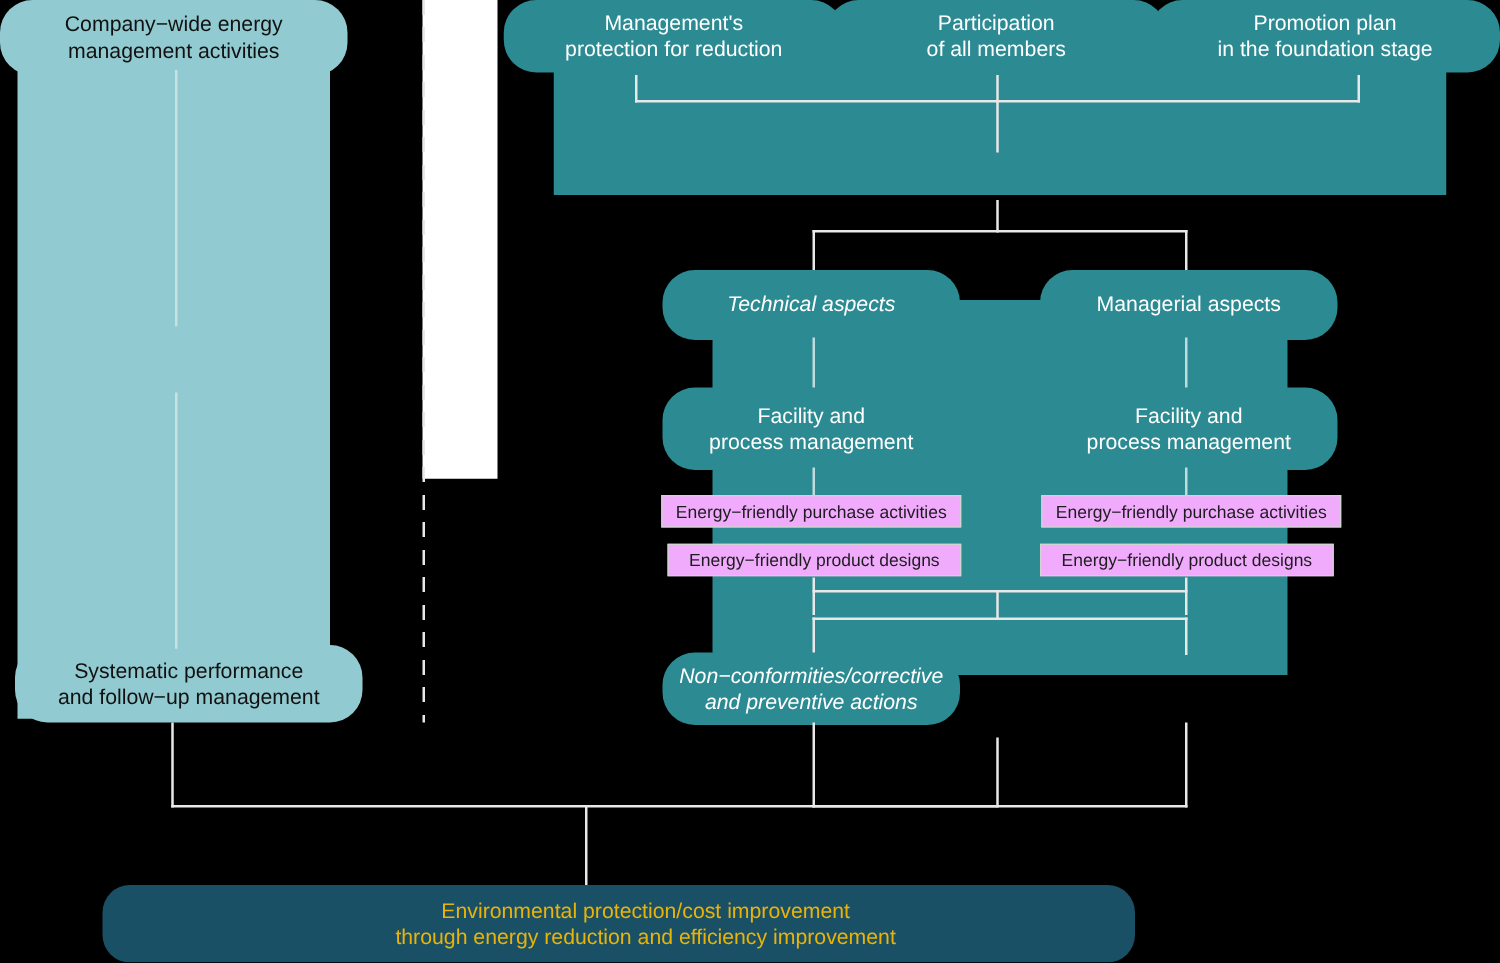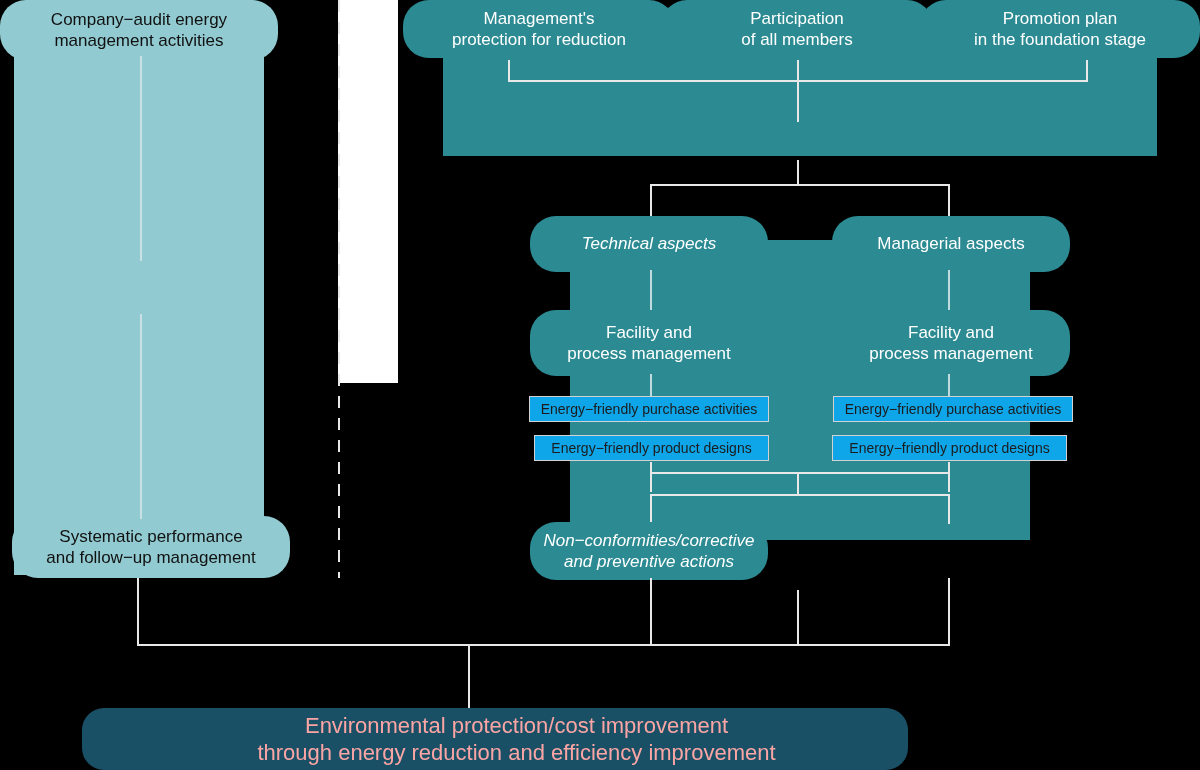--- a/index.html
+++ b/index.html
@@ -45,31 +45,31 @@
     color: #ffffff;
     font-size: 17px;
   }
   .dt-body {
     background: #2b8a92;
   }
 
   
   .bottom-bar {
     background: #1a5066;
-    color: #fca5a5;
-    font-size: 22px;
+    color: #eab308;
+    font-size: 17px;
     border-radius: 22px;
     padding-left: 43px;
   }
 
   
   .chip {
     position: absolute;
     box-sizing: border-box;
-    background: #0ea5e9;
+    background: #f0abfc;
     border: 1px solid #d2d2d2;
     color: #1c1c1c;
     font-size: 14px;
     display: flex;
     align-items: center;
     justify-content: center;
     text-align: center;
   }
 
   
@@ -101,21 +101,21 @@
 </style>
 </head>
 <body>
 
 <div id="stage">
 
   <div class="white-patch" style="left:338px; top:0px; width:60px; height:383px;"></div>
 
   <div class="box lt-body" style="left:14px; top:30px; width:250px; height:545px;"></div>
 
-  <div class="box lt" style="left:0px; top:0px; width:278px; height:60px; border-radius:26px;">Company−audit energy
+  <div class="box lt" style="left:0px; top:0px; width:278px; height:60px; border-radius:26px;">Company−wide energy
 management activities</div>
 
 
   <div class="box lt" style="left:0px; top:516px; width:278px; height:62px; border-radius:26px;margin-left:12px;">Systematic performance
 and follow−up management</div>
 
   <div class="ln ln-v ln-faint" style="left:140px; top:56px; height:205px;"></div>
   <div class="ln ln-v ln-faint" style="left:140px; top:314px; height:205px;"></div>
 
   <div class="ln-dash" style="left:338px; top:0px; height:578px;"></div>

